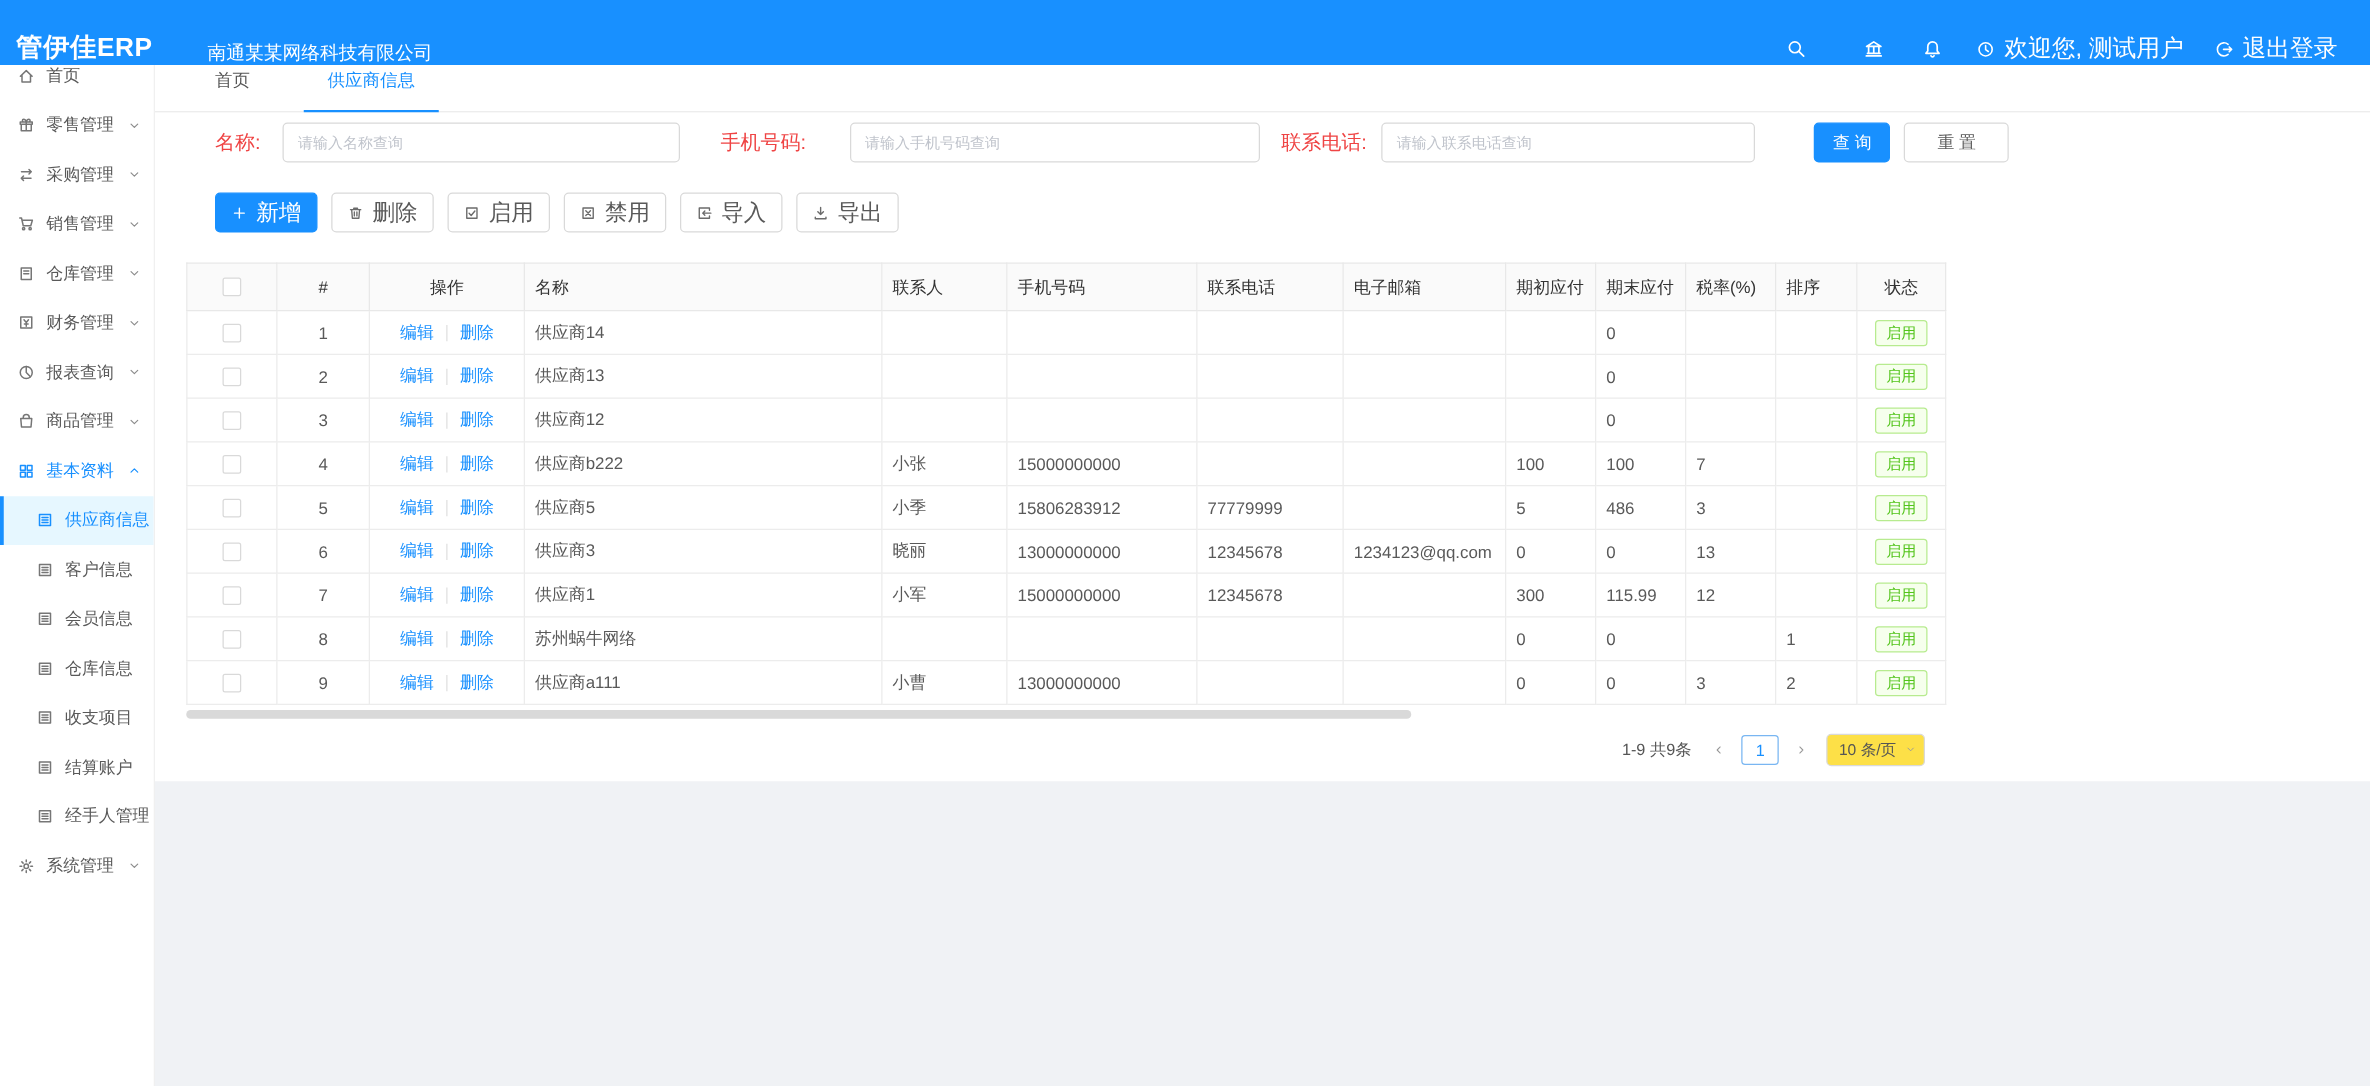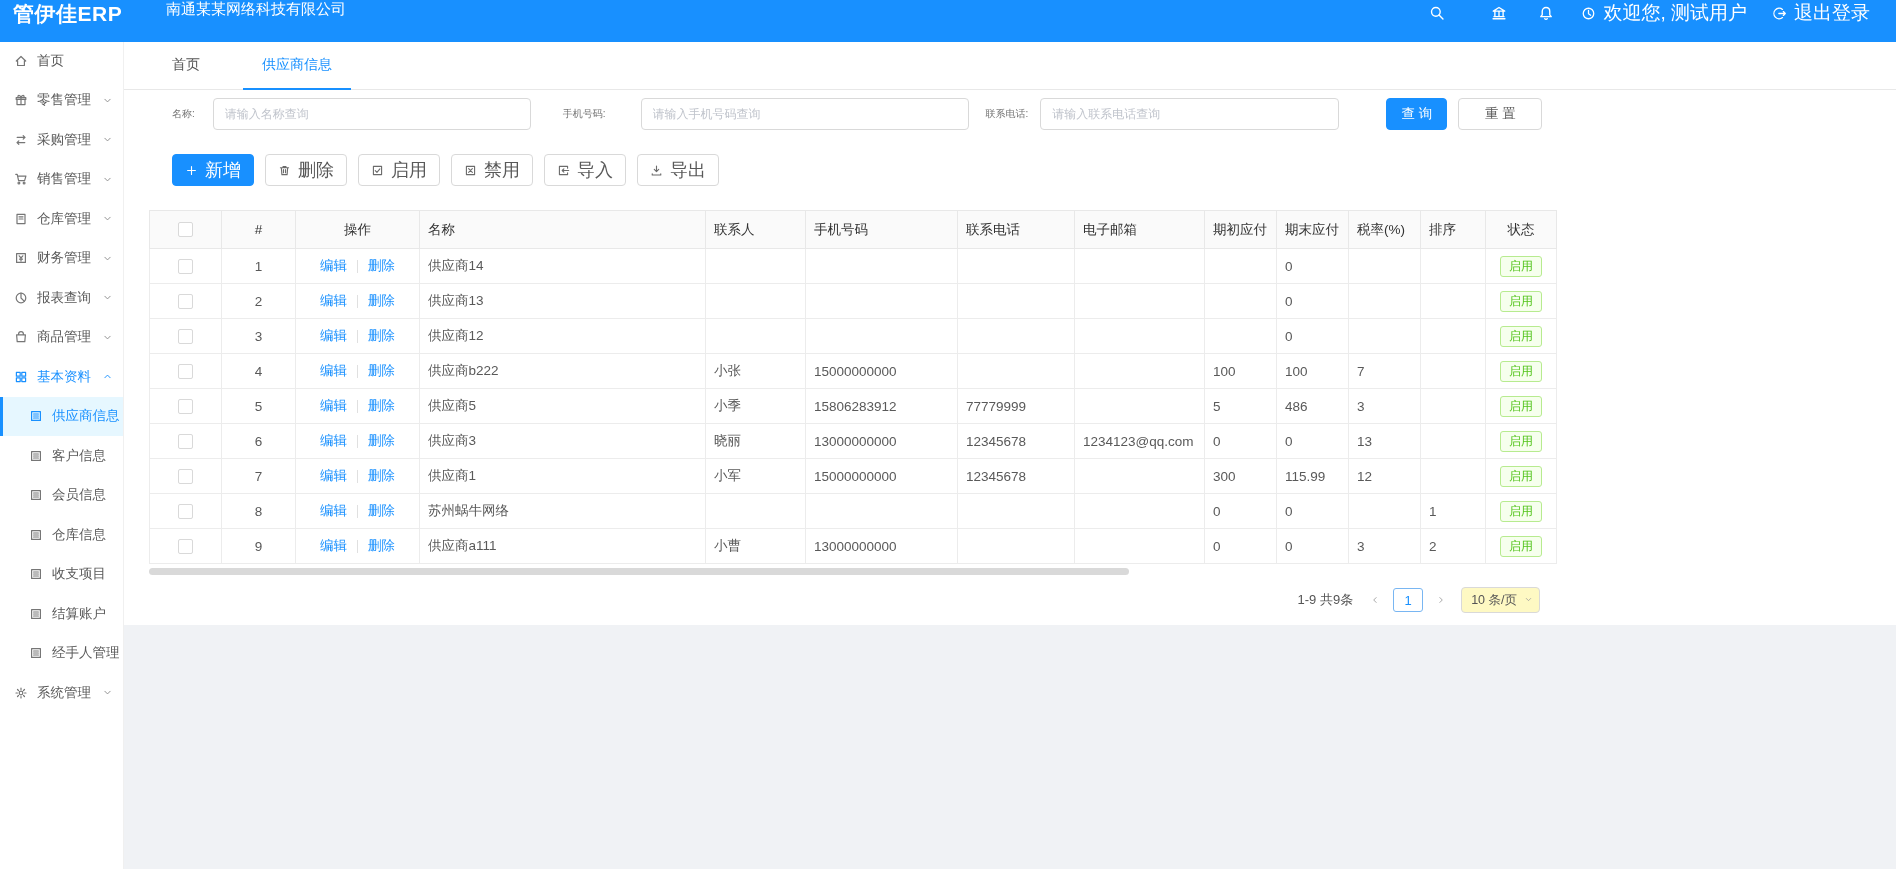--- a/index.html
+++ b/index.html
@@ -2,22 +2,22 @@
 <html><head>
 <meta charset="utf-8">
 <style>
   html,body{margin:0;padding:0}
   body{width:1896px;height:869px;overflow:hidden;position:relative;background:#f0f2f5;
        font-family:"Liberation Sans","DejaVu Sans",sans-serif;color:#595959;}
   svg{display:block}
   .icon svg,.ticon svg{width:100%;height:100%}
 
   
-  .topbar{position:absolute;top:0;left:0;right:0;height:42px;background:#1890ff;display:flex;
-          align-items:flex-start;color:#fff;z-index:30}
+  .topbar{position:absolute;top:0;left:0;right:0;height:52px;background:#1890ff;display:flex;
+          align-items:flex-end;color:#fff;z-index:30}
   .logo{font-size:21px;font-weight:bold;padding-left:13px;width:112px;letter-spacing:.5px;white-space:nowrap}
   .company{font-size:15px;margin-left:41px;white-space:nowrap}
   .top-right{margin-left:auto;display:flex;align-items:center;padding-right:26px}
   .ticon{width:16px;height:16px;color:#fff;cursor:pointer}
   .ticon.sm{width:15px;height:15px;margin-right:7px}
   .ti-bank{margin-left:46px}
   .ti-bell{margin-left:31px}
   .welcome,.logout{display:flex;align-items:center;font-size:19px;cursor:pointer;white-space:nowrap}
   .welcome{margin-left:27px}
   .logout{margin-left:25px}
@@ -43,21 +43,21 @@
   .tab{display:flex;align-items:center;padding:0 19px;margin-right:24px;font-size:14px;color:#555;
        cursor:pointer;position:relative}
   .tab.active{color:#1890ff}
   .tab.active::after{content:"";position:absolute;left:0;right:0;bottom:-1px;height:2px;background:#1890ff}
 
   .card{position:absolute;top:49px;left:0;right:0;height:535px;background:#fff;
         padding-left:26px;box-sizing:border-box;overflow:hidden}
 
   
   .filter-row{display:flex;align-items:center;margin-top:8px;height:32px}
-  .flabel{font-size:10px;color:#737373;white-space:nowrap}
+  .flabel{font-size:16px;color:#ef4444;white-space:nowrap}
   .fl1{margin-left:23px}
   .fin{height:32px;border:1px solid #d9d9d9;border-radius:4px;padding:0 11px;font-size:12px;
        color:#555;box-sizing:border-box;outline:none;background:#fff}
   .fin::placeholder{color:#c0c4cc}
   .in1{margin-left:18px;width:318px}
   .fl2{margin-left:32px}
   .in2{margin-left:35px;width:328px}
   .fl3{margin-left:17px}
   .in3{margin-left:12px;width:299px}
   .btn{height:32px;border-radius:4px;font-size:13.5px;display:inline-flex;align-items:center;
@@ -98,21 +98,21 @@
               margin-top:12px;font-size:13px;color:#555;box-sizing:border-box;padding-right:16px}
   .ptotal{margin-right:10px}
   .pbtn{width:24px;height:24px;display:inline-flex;align-items:center;justify-content:center;
         color:#999;cursor:pointer}
   .pbtn svg{width:10px;height:10px}
   .pnum{min-width:20px;height:22px;display:inline-flex;align-items:center;justify-content:center;
         border:1px solid #79b6f2;border-radius:3px;color:#1890ff;margin:0 6px;padding:0 4px;
         cursor:pointer;background:#fff}
   .psel{height:24px;border:1px solid #d9d9d9;border-radius:4px;display:inline-flex;align-items:center;
         padding:0 22px 0 9px;margin-left:8px;position:relative;font-size:12.5px;color:#555;
-        cursor:pointer;background:#fef9c3;white-space:nowrap}
+        cursor:pointer;background:#fde047;white-space:nowrap}
   .psel .caret{position:absolute;right:6px;top:7px;width:9px;height:9px;color:#999}
 </style>
 </head>
 <body>
 
 <header class="topbar">
   <div class="logo">管伊佳ERP</div>
   <div class="company">南通某某网络科技有限公司</div>
   <div class="top-right">
     <span class="ticon">

